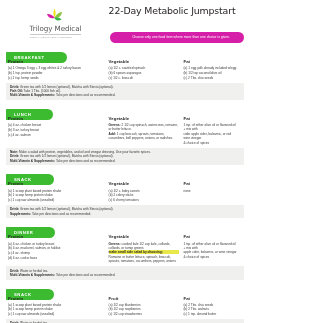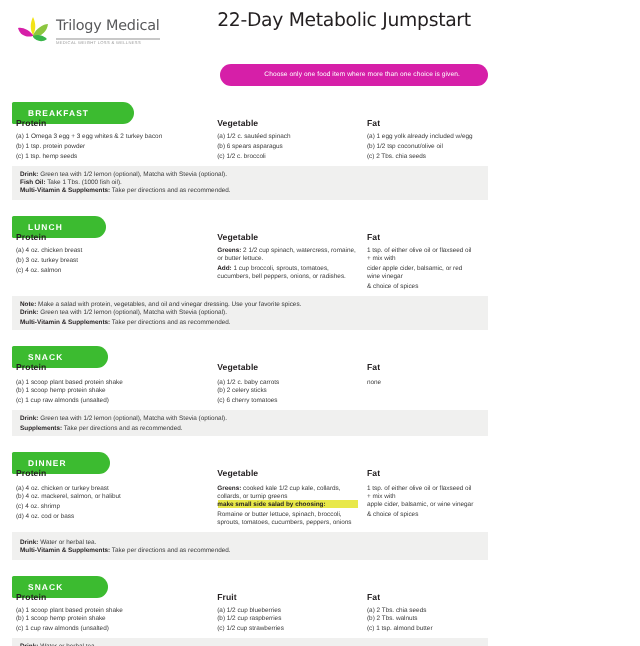--- a/index.html
+++ b/index.html
@@ -7,21 +7,21 @@
     width: 250px; height: 323px;
     background: #ffffff;
     font-family: "Liberation Sans", sans-serif;
     color: #231f20;
     overflow: hidden;
   }
   .page { width: 250px; height: 323px; position: relative; padding: 0 6px; }
 
   
   .header { display: flex; align-items: flex-start; padding: 5px 2px 0 2px; height: 30px; }
-  .logo-wrap { display: flex; align-items: center; width: 92px; padding-top: 2px; }
+  .logo-wrap { display: flex; align-items: center; width: 92px; padding-top: 2px; flex-direction: column; }
   .logo-mark { width: 17px; height: 17px; flex: 0 0 17px; position: relative; }
   .logo-text-block { margin-left: 3px; }
   .logo-text {
     font-size: 7.2px; letter-spacing: -0.1px; color: #58595b;
     font-family: "DejaVu Sans", sans-serif; white-space: nowrap;
   }
   .logo-sub {
     font-size: 2.1px; color: #9a9a9a; letter-spacing: 0.15px;
     margin-top: 1.4px; border-top: 0.4px solid #c8c8c8; padding-top: 1px;
     white-space: nowrap;

